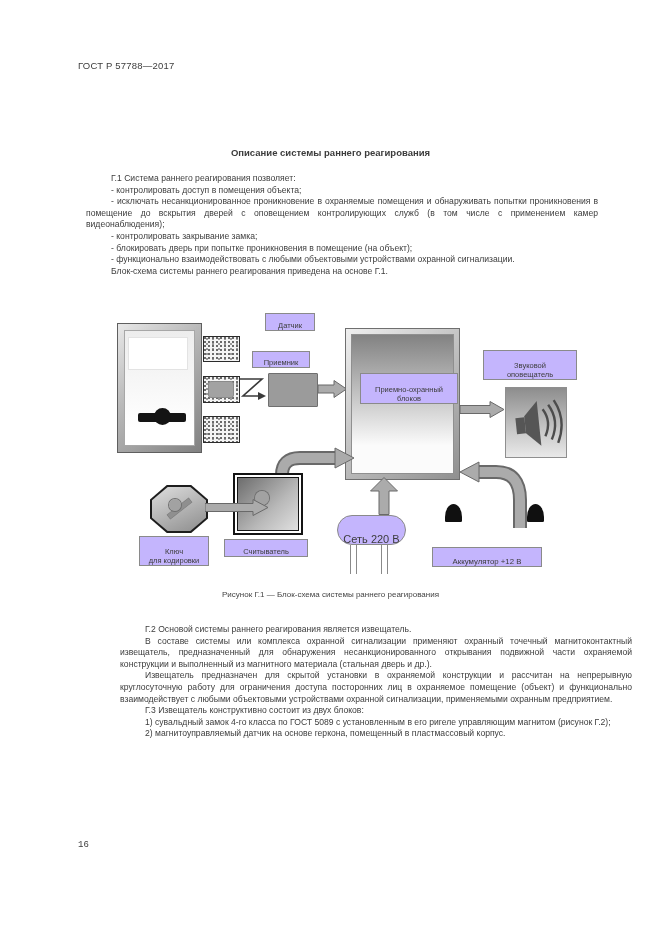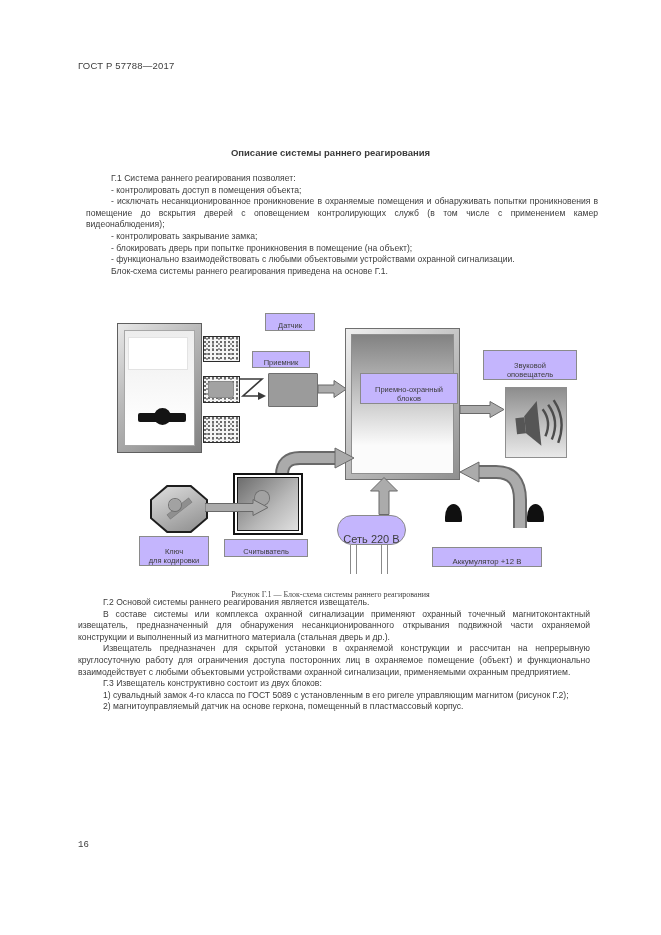--- a/index.html
+++ b/index.html
@@ -7,22 +7,22 @@
     position:relative;width:661px;height:935px;background:#ffffff;
     font-family:"Liberation Sans","DejaVu Sans",sans-serif;color:#3c3c3c;overflow:hidden;
   }
   .hdr{position:absolute;left:78px;top:60px;font-size:9.5px;font-weight:normal;letter-spacing:.2px;}
   .centerblock{position:absolute;left:0;top:88px;width:100%;text-align:center;font-size:8.5px;line-height:12px;}
   .centerblock .b1{font-weight:bold;}
   .title{position:absolute;left:0;top:147px;width:100%;text-align:center;font-size:9.5px;font-weight:bold;}
   .body-copy{position:absolute;left:78px;width:512px;font-size:8.6px;line-height:11.6px;text-align:justify;}
   .body-copy p{margin:0;text-indent:25px;}
   #body1{top:173px;margin-left:8px;}
-  #body2{top:597px;}
-  .caption{position:absolute;left:0;top:590px;width:100%;text-align:center;font-size:8px;color:#444;font-family:Liberation Serif, serif;}
+  #body2{top:624px;margin-left:42px;}
+  .caption{position:absolute;left:0;top:590px;width:100%;text-align:center;font-size:8px;color:#444;}
   .pagenum{position:absolute;left:78px;top:840px;font-size:9px;font-family:Liberation Mono, monospace;}
 
   
   .diagram{position:absolute;left:108px;top:308px;width:490px;height:278px;}
   .diagram *{box-sizing:border-box;}
   .lbl{
     position:absolute;background:#c4b5fd;border:1px solid #8a8a8a;
     display:flex;flex-direction:column;align-items:center;justify-content:flex-end;
     font-size:7.5px;line-height:9px;text-align:center;color:#3c3c3c;
   }

